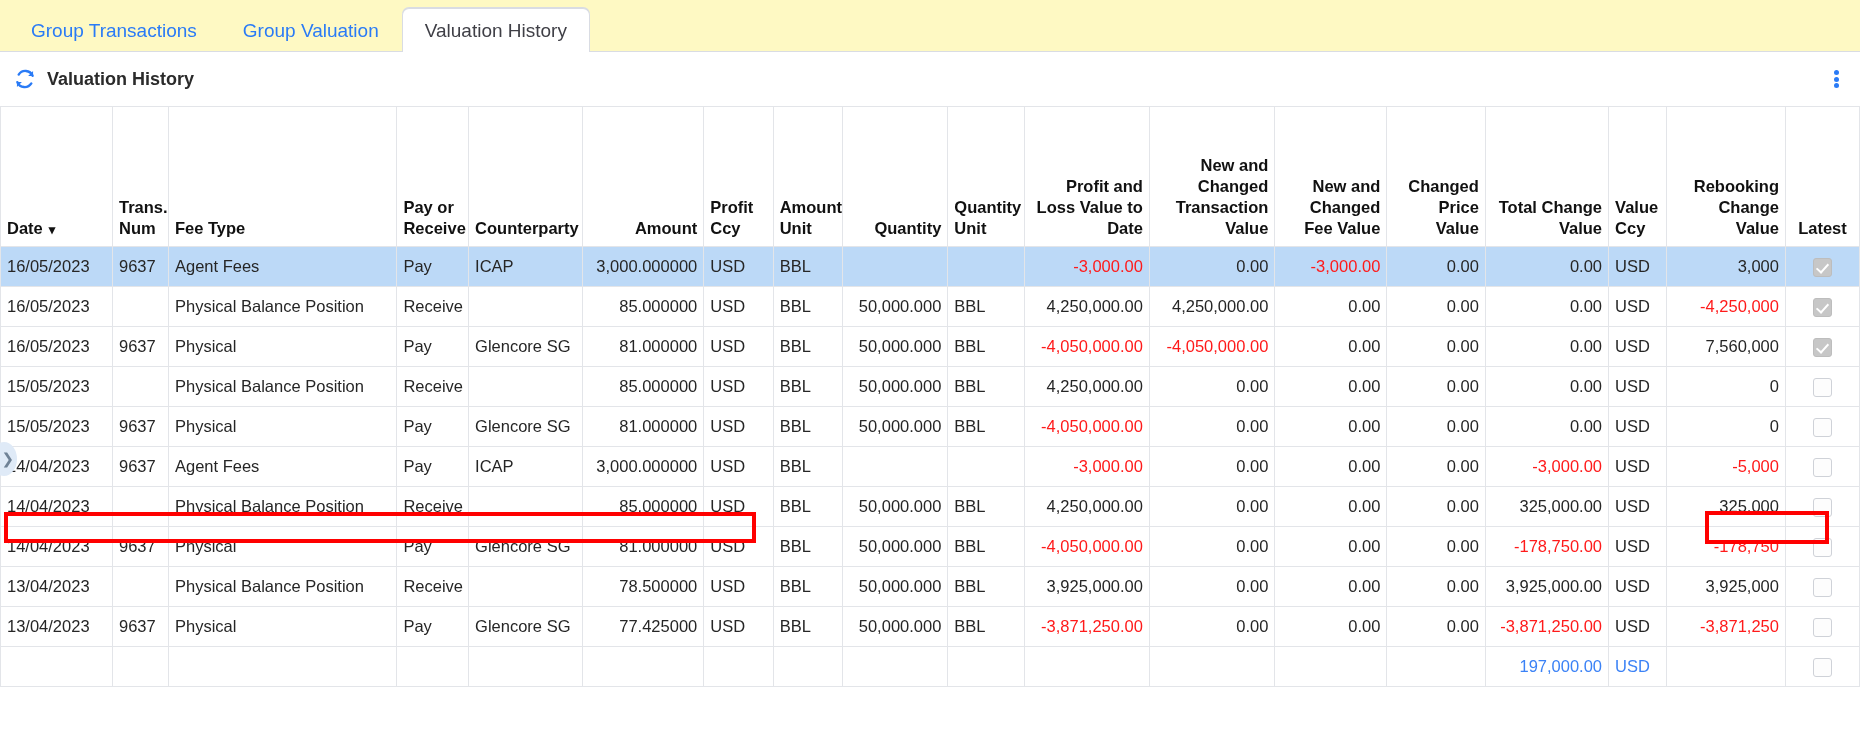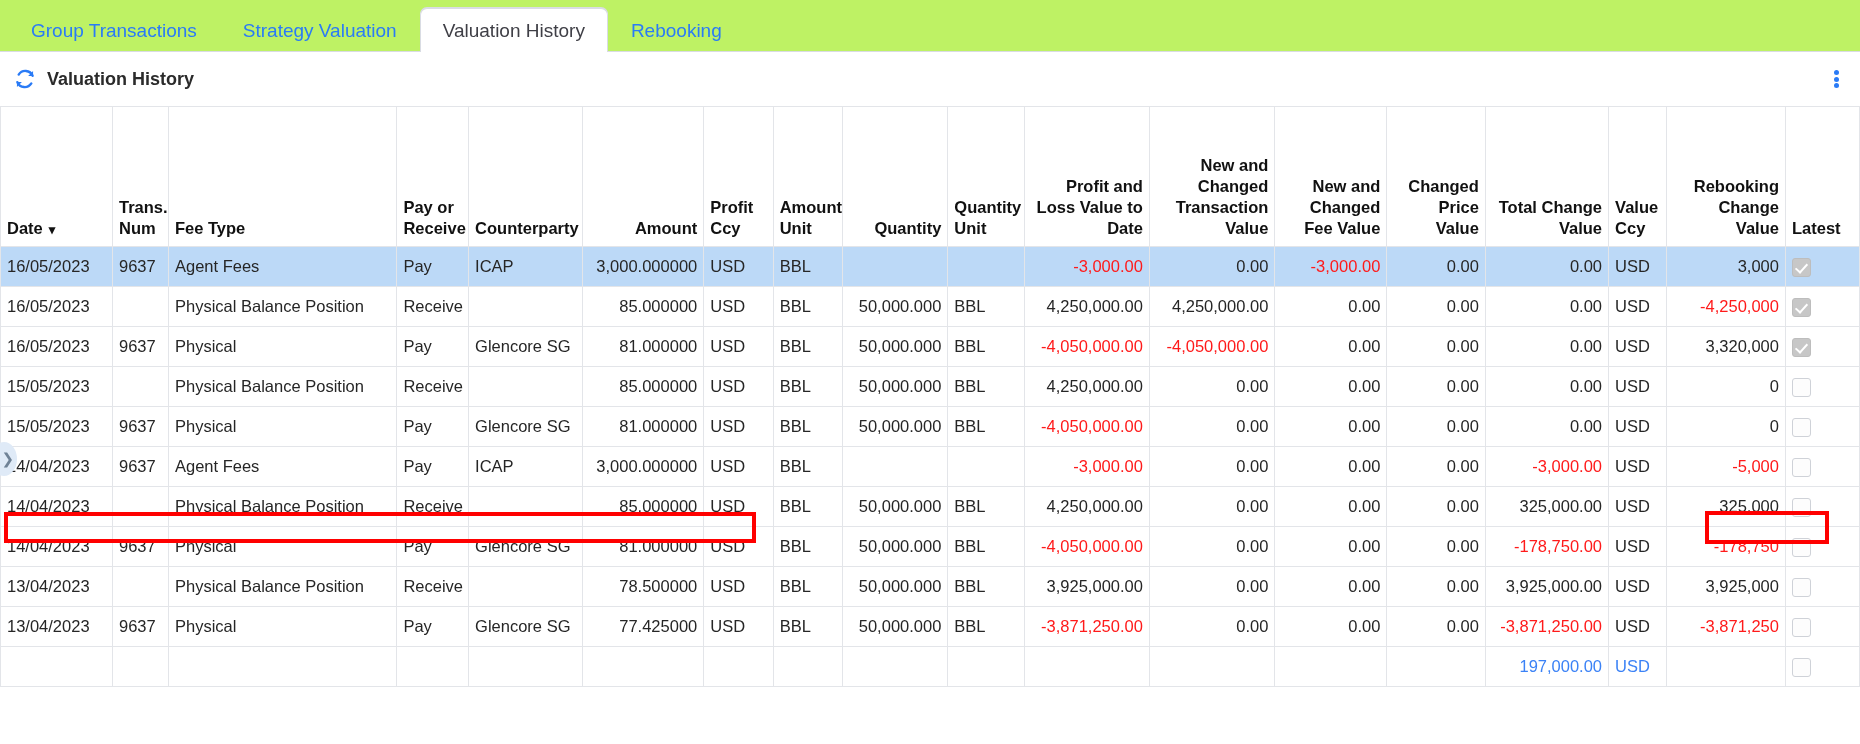--- a/index.html
+++ b/index.html
@@ -8,21 +8,21 @@
     width: 1860px; height: 744px;
     background: #ffffff;
     font-family: "Liberation Sans", sans-serif;
     overflow: hidden;
   }
 
   
   #tabbar {
     position: relative;
     height: 52px;
-    background: #bef264;
+    background: #fef9c3;
     border-bottom: 1px solid #d9dce3;
     display: flex;
     align-items: flex-end;
     padding-left: 8px;
   }
   .tab {
     height: 44px;
     padding: 0 22px;
     display: flex;
     align-items: center;
@@ -98,21 +98,21 @@
     height: 140px;
     font-weight: bold;
     color: #111;
     vertical-align: bottom;
     padding-bottom: 7px;
     background: #ffffff;
     border-top: 1px solid #e3e5e9;
   }
   th.l, td.l { text-align: left; }
   th.r, td.r { text-align: right; }
-  th.c, td.c { text-align: left; margin-top: 12px; }
+  th.c, td.c { text-align: center; margin-top: 12px; }
   tbody tr { height: 40px; }
   tr.selected td { background: #bcd9f7; }
   td.neg, th.neg { color: #ff1a1a; }
   tr.footer td { height: 40px; color: #3b82f6; }
 
   .chk {
     display: inline-block;
     width: 19px; height: 19px;
     border-radius: 3px;
     border: 1px solid #cfd2d8;
@@ -155,23 +155,22 @@
     z-index: 9;
   }
   #annot-row { left: 4px;  top: 406px; width: 752px;  height: 31px; }
   #annot-cell{ left: 1705px; top: 405px; width: 124px; height: 33px; }
 </style>
 </head>
 <body>
 
 <div id="tabbar">
     <div class="tab">Group Transactions</div>
-    <div class="tab">Strategy Valuation</div>
+    <div class="tab">Group Valuation</div>
     <div class="tab active">Valuation History</div>
-    <div class="tab">Rebooking</div>
   </div>
 
 <div id="panelhead">
   <span id="refresh-icon">
     <svg viewBox="0 0 24 24" width="22" height="22" aria-hidden="true">
       <path d="M20.3 8.5A8.6 8.6 0 0 0 5.1 7.2" fill="none" stroke="#2a7bf6" stroke-width="2.6" stroke-linecap="round"></path>
       <path d="M3.7 15.5A8.6 8.6 0 0 0 18.9 16.8" fill="none" stroke="#2a7bf6" stroke-width="2.6" stroke-linecap="round"></path>
       <path d="M20.8 3.4v5.4h-5.4z" fill="#2a7bf6"></path>
       <path d="M3.2 20.6v-5.4h5.4z" fill="#2a7bf6"></path>
     </svg>
@@ -283,21 +282,21 @@
           <td class="l">USD</td>
           <td class="l">BBL</td>
           <td class="r">50,000.000</td>
           <td class="l">BBL</td>
           <td class="r neg">-4,050,000.00</td>
           <td class="r neg">-4,050,000.00</td>
           <td class="r">0.00</td>
           <td class="r">0.00</td>
           <td class="r">0.00</td>
           <td class="l">USD</td>
-          <td class="r">3,320,000</td>
+          <td class="r">7,560,000</td>
           <td class="c"><span class="chk on"></span></td>
         </tr>
         <tr class="">
           <td class="l">15/05/2023</td>
           <td class="l"></td>
           <td class="l">Physical Balance Position</td>
           <td class="l">Receive</td>
           <td class="l"></td>
           <td class="r">85.000000</td>
           <td class="l">USD</td>

